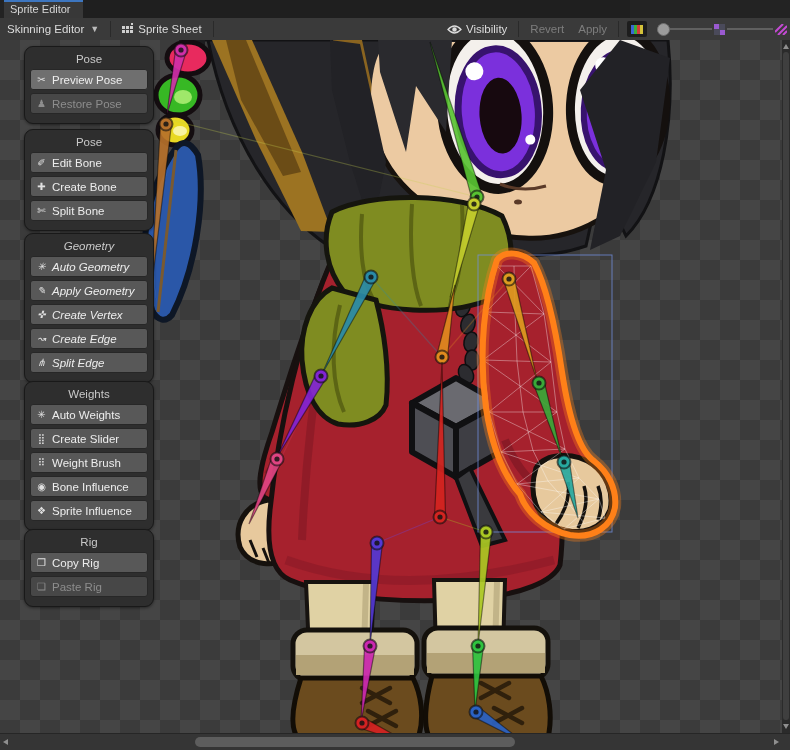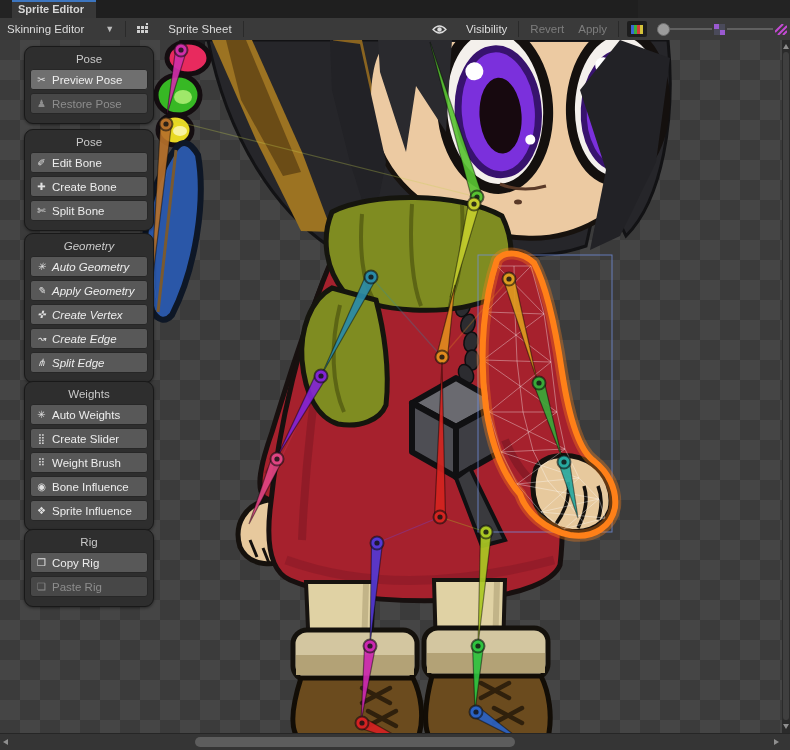--- a/index.html
+++ b/index.html
@@ -1,31 +1,31 @@
 <!DOCTYPE html>
 <html><head>
 <meta charset="utf-8">
 <style>
   html,body{margin:0;padding:0;width:790px;height:750px;overflow:hidden;
     background:#232323;font-family:"Liberation Sans",sans-serif;
     -webkit-font-smoothing:antialiased;}
   #app{position:relative;width:790px;height:750px;}
 
   
-  #tabbar{position:absolute;left:12px;top:0;width:626px;height:18px;background:#1f1f1f;font-weight:bold;}
+  #tabbar{position:absolute;left:4px;top:0;width:626px;height:18px;background:#1f1f1f;}
   #tab-sprite-editor{position:absolute;left:0;top:0;height:16px;padding:0 12px 0 6px;
     background:#383838;border-top:2px solid #3d76c0;color:#d6d6d6;font-size:11px;
     line-height:15px;white-space:nowrap;}
 
   
   #toolbar{position:absolute;left:0;top:18px;width:790px;height:22px;background:#3a3a3a;
     border-bottom:1px solid #262626;display:flex;align-items:center;color:#dcdcdc;
     font-size:11.5px;}
   .tb-sep{width:1px;height:16px;background:#2a2a2a;margin:0 4px;}
-  .tb-item{display:flex;align-items:center;gap:19px;padding:0 7px;height:22px;cursor:default;}
+  .tb-item{display:flex;align-items:center;gap:4px;padding:0 7px;height:22px;cursor:default;}
   .tb-item.disabled{color:#7d7d7d;text-align:center;}
   .tb-spacer{flex:1;}
   .caret{font-size:9px;color:#bbb;margin-left:2px;}
   .eye-svg,.grid-svg{display:block;}
   #colorbtn{width:20px;height:16px;background:#1d1d1d;border-radius:2px;display:flex;
     align-items:center;justify-content:center;margin:0 4px;}
   #colorbtn .bars{display:flex;width:12px;height:9px;}
   #colorbtn .bars i{flex:1;}
   .slider-knob{width:11px;height:11px;border-radius:50%;background:#9b9b9b;border:1px solid #6f6f6f;}
   .slider-track{height:2px;background:#606060;}

